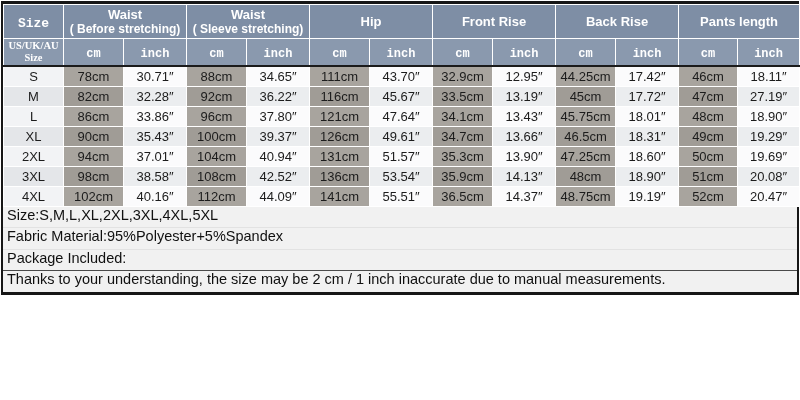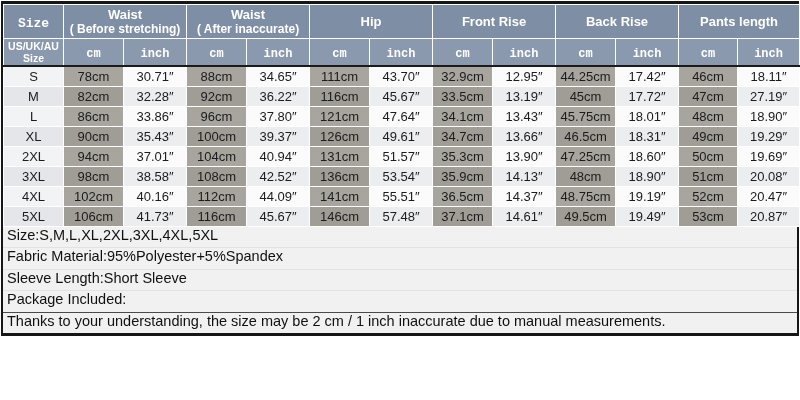--- a/index.html
+++ b/index.html
@@ -13,21 +13,21 @@
 
   
   thead th{border:1px solid #ffffff;color:#ffffff;vertical-align:middle;text-align:center;}
   tr.h1 th{height:33px;background:#7E8EA5;}
   tr.h2 th{height:26px;background:#8A99AE;}
   thead{border-bottom:2px solid #1a1a1a;margin-top:44px;}
   .group-label{display:block;font:bold 13px "Liberation Sans",sans-serif;line-height:15px;}
   .group-sub{display:block;font:bold 12px "Liberation Sans",sans-serif;line-height:14px;}
   .group-sub:empty{display:none;}
   .size-head{font-family:"Liberation Mono",monospace;font-weight:bold;font-size:13px;}
-  .ukau{font-family:Liberation Sans, sans-serif;font-weight:bold;font-size:10.5px;line-height:12px;display:block;}
+  .ukau{font-family:Liberation Serif, serif;font-weight:bold;font-size:10.5px;line-height:12px;display:block;}
   .unit{font-family:"Liberation Mono",monospace;font-weight:bold;font-size:12px;text-align:center;}
 
   
   tbody td{
     height:19px;border:1px solid #ffffff;text-align:center;vertical-align:middle;
     font:13px "Liberation Sans",sans-serif;color:#1c1c1c;
   }
   tbody tr:nth-child(odd) .size-cell{background:#F2F3F5;}
   tbody tr:nth-child(even) .size-cell{background:#E4E6E9;}
   tbody tr:nth-child(odd) .cm-cell{background:#A8A49E;}
@@ -67,21 +67,21 @@
     </colgroup>
     <thead>
       <tr class="h1">
         <th><span class="size-head">Size</span></th>
         <th colspan="2">
           <span class="group-label">Waist</span>
           <span class="group-sub">( Before stretching)</span>
         </th>
         <th colspan="2">
           <span class="group-label">Waist</span>
-          <span class="group-sub">( After inaccurate)</span>
+          <span class="group-sub">( Sleeve stretching)</span>
         </th>
         <th colspan="2">
           <span class="group-label">Hip</span>
         </th>
         <th colspan="2">
           <span class="group-label">Front Rise</span>
         </th>
         <th colspan="2">
           <span class="group-label">Back Rise</span>
         </th>
@@ -207,37 +207,21 @@
           <td class="inch-cell">44.09″</td>
           <td class="cm-cell">141cm</td>
           <td class="inch-cell">55.51″</td>
           <td class="cm-cell">36.5cm</td>
           <td class="inch-cell">14.37″</td>
           <td class="cm-cell">48.75cm</td>
           <td class="inch-cell">19.19″</td>
           <td class="cm-cell">52cm</td>
           <td class="inch-cell">20.47″</td>
         </tr>
-        <tr>
-          <td class="size-cell">5XL</td>
-          <td class="cm-cell">106cm</td>
-          <td class="inch-cell">41.73″</td>
-          <td class="cm-cell">116cm</td>
-          <td class="inch-cell">45.67″</td>
-          <td class="cm-cell">146cm</td>
-          <td class="inch-cell">57.48″</td>
-          <td class="cm-cell">37.1cm</td>
-          <td class="inch-cell">14.61″</td>
-          <td class="cm-cell">49.5cm</td>
-          <td class="inch-cell">19.49″</td>
-          <td class="cm-cell">53cm</td>
-          <td class="inch-cell">20.87″</td>
-        </tr>
       </tbody>
   </table>
   <div class="notes">
       <div class="note-line">Size:S,M,L,XL,2XL,3XL,4XL,5XL</div>
       <div class="note-line">Fabric Material:95%Polyester+5%Spandex</div>
-      <div class="note-line">Sleeve Length:Short Sleeve</div>
       <div class="note-line">Package Included:</div>
       <div class="note-line note-last">Thanks to your understanding, the size may be 2 cm / 1 inch inaccurate due to manual measurements.</div>
     </div>
 </div>
 
 </body></html>

